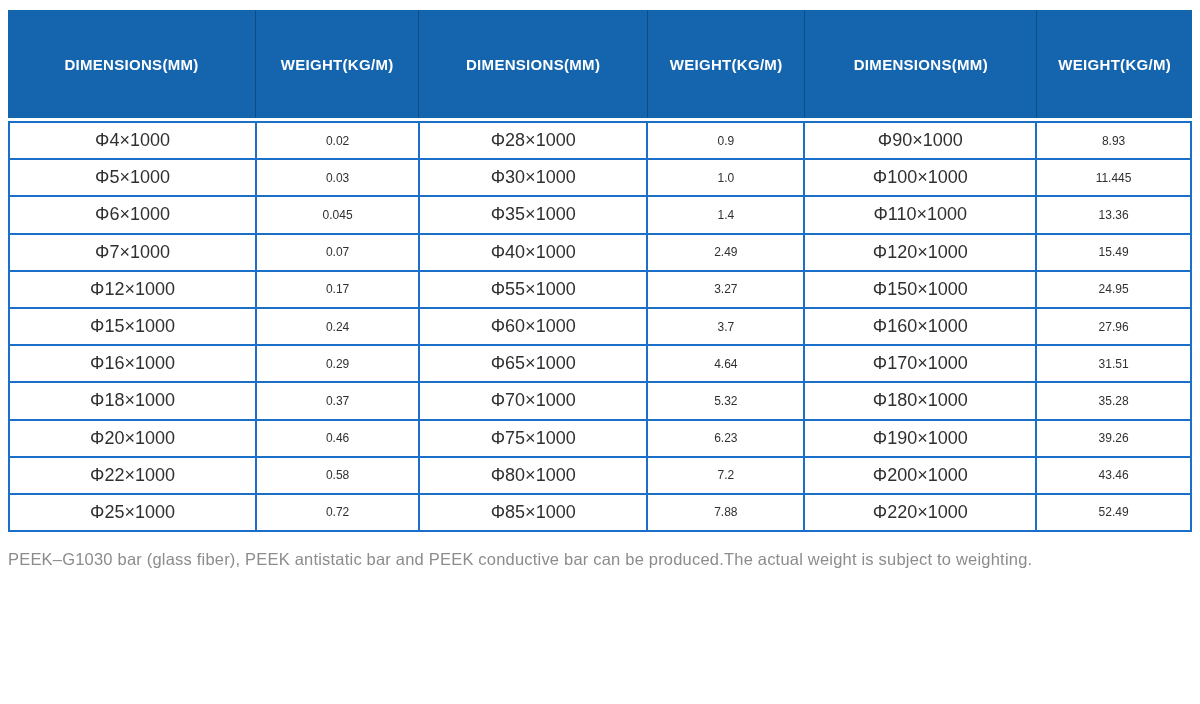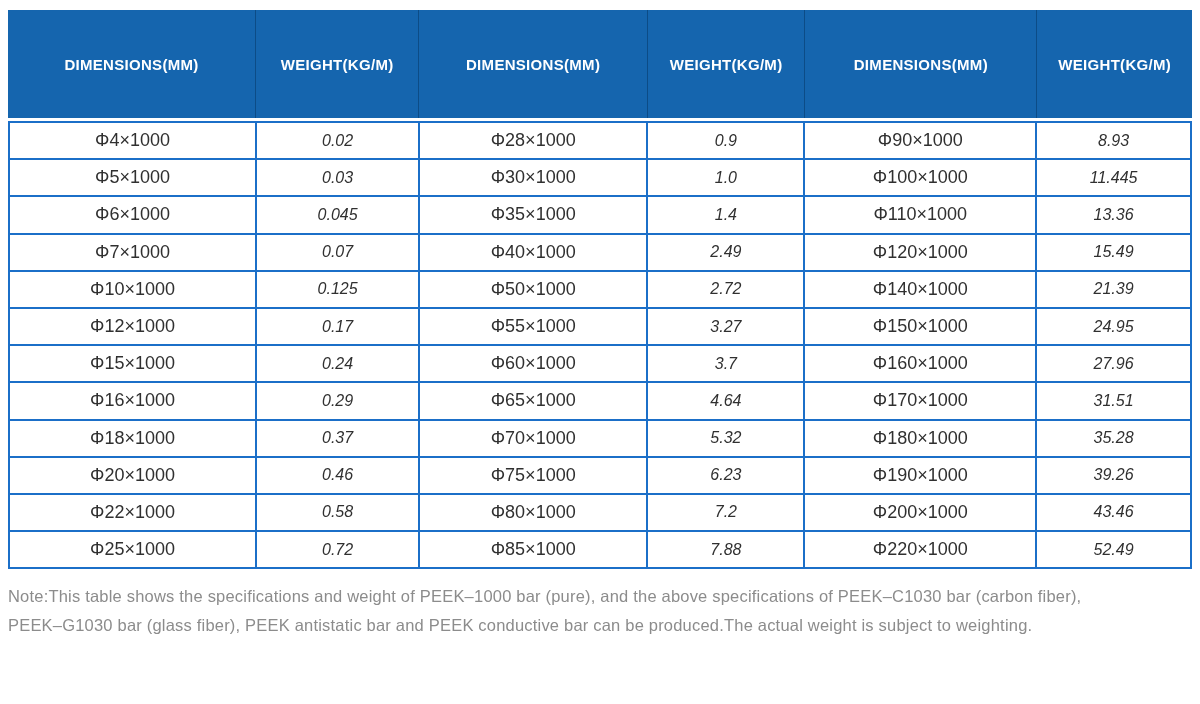--- a/index.html
+++ b/index.html
@@ -42,21 +42,21 @@
   
   .body-table{border-collapse:collapse;margin-top:3px;}
   .body-table td{
     border:2px solid var(--grid-border);
     height:37.2px;
     text-align:center;
     vertical-align:middle;
     color:var(--cell-text);
   }
   .body-table td.dim{font-size:18px;text-align:center;}
-  .body-table td.wt{font-size:16px;font-style:italic;}
+  .body-table td.wt{font-size:12px;}
 
   
   .note{
     margin-top:13px;
     color:var(--note-text);
     font-size:16.5px;
     line-height:29px;
     letter-spacing:.2px;
   }
 </style>
@@ -122,28 +122,20 @@
         </tr>
         <tr>
           <td class="dim">Φ7×1000</td>
           <td class="wt">0.07</td>
           <td class="dim">Φ40×1000</td>
           <td class="wt">2.49</td>
           <td class="dim">Φ120×1000</td>
           <td class="wt">15.49</td>
         </tr>
         <tr>
-          <td class="dim">Φ10×1000</td>
-          <td class="wt">0.125</td>
-          <td class="dim">Φ50×1000</td>
-          <td class="wt">2.72</td>
-          <td class="dim">Φ140×1000</td>
-          <td class="wt">21.39</td>
-        </tr>
-        <tr>
           <td class="dim">Φ12×1000</td>
           <td class="wt">0.17</td>
           <td class="dim">Φ55×1000</td>
           <td class="wt">3.27</td>
           <td class="dim">Φ150×1000</td>
           <td class="wt">24.95</td>
         </tr>
         <tr>
           <td class="dim">Φ15×1000</td>
           <td class="wt">0.24</td>
@@ -189,17 +181,16 @@
           <td class="wt">0.72</td>
           <td class="dim">Φ85×1000</td>
           <td class="wt">7.88</td>
           <td class="dim">Φ220×1000</td>
           <td class="wt">52.49</td>
         </tr>
       </tbody>
   </table>
 
   <div class="note">
-      <div>Note:This table shows the specifications and weight of PEEK–1000 bar (pure), and the above specifications of PEEK–C1030 bar (carbon fiber),</div>
       <div>PEEK–G1030 bar (glass fiber), PEEK antistatic bar and PEEK conductive bar can be produced.The actual weight is subject to weighting.</div>
     </div>
 
 </div>
 
 </body></html>

